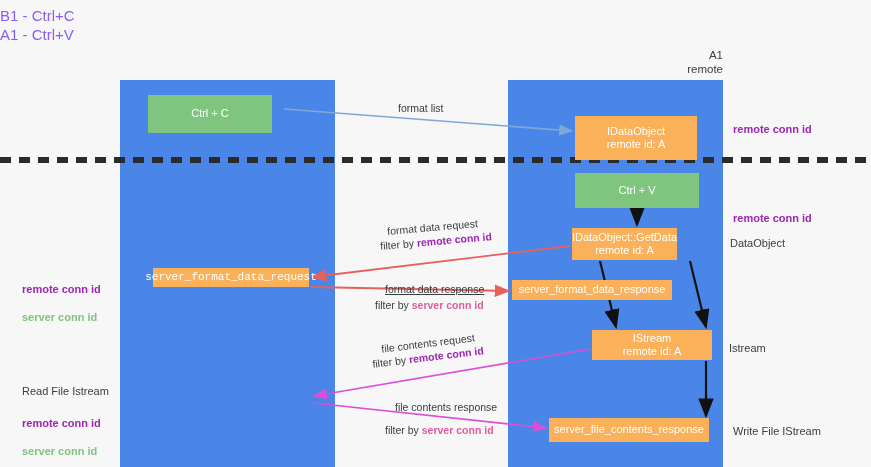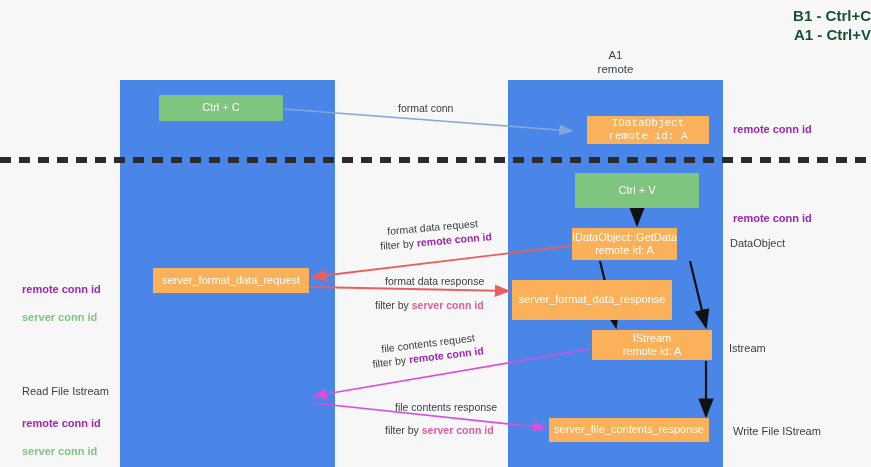--- a/index.html
+++ b/index.html
@@ -19,35 +19,34 @@
   .lane {
     position: absolute;
     background: #4a86e8;
   }
   #lane-b1 { left: 120px; top: 80px; width: 215px; height: 387px; }
   #lane-a1 { left: 508px; top: 80px; width: 215px; height: 387px; }
 
   
   #diagram-title {
     position: absolute; left: 0; top: 6px; width: 871px;
-    text-align: right;
+    text-align: left;
     font-size: 15px; line-height: 19px;
-    color: #14532d;
-    white-space: pre-line;
-    font-weight: bold;
+    color: #8b5cf6;
+    white-space: pre-line;
   }
   .lane-header {
     position: absolute;
     text-align: center;
     font-size: 11.5px; line-height: 14px;
     color: #3c4043;
     white-space: pre-line;
   }
   #header-b1 { left: 120px; top: 48px; width: 215px; }
-  #header-a1 { left: 508px; top: 48px; width: 215px; }
+  #header-a1 { left: 508px; top: 48px; width: 215px; text-align: right; }
 
   
   #divider {
     position: absolute; left: 0; top: 157px; width: 871px; height: 6px;
     background-image: repeating-linear-gradient(
       to right, #2b2b2b 0px, #2b2b2b 11px, rgba(0,0,0,0) 11px, rgba(0,0,0,0) 19px);
   }
 
   
   .node {
@@ -57,26 +56,26 @@
     align-items: center; justify-content: center;
     color: #ffffff;
     font-size: 11px; line-height: 13.5px;
     text-align: center;
     white-space: pre-line;
     z-index: 5;
   }
   .node.green  { background: #7fc47f; }
   .node.orange { background: #fbb05a; }
 
-  #node-ctrlc          { left: 159px; top: 95px;  width: 124px; height: 26px; }
-  #node-idataobject    { left: 587px; top: 116px; width: 122px; height: 28px; font-family: Liberation Mono, monospace; }
+  #node-ctrlc          { left: 148px; top: 95px;  width: 124px; height: 38px; }
+  #node-idataobject    { left: 575px; top: 116px; width: 122px; height: 44px; }
   #node-ctrlv          { left: 575px; top: 173px; width: 124px; height: 35px; }
   #node-getdata        { left: 572px; top: 228px; width: 105px; height: 32px; }
-  #node-fmt-request    { left: 153px; top: 268px; width: 156px; height: 25px; }
-  #node-fmt-response   { left: 512px; top: 280px; width: 160px; height: 40px; }
+  #node-fmt-request    { left: 153px; top: 268px; width: 156px; height: 19px; font-family: Liberation Mono, monospace; }
+  #node-fmt-response   { left: 512px; top: 280px; width: 160px; height: 20px; }
   #node-istream        { left: 592px; top: 330px; width: 120px; height: 30px; }
   #node-file-request   { left: 151px; top: 385px; width: 160px; height: 24px; }
   #node-file-response  { left: 549px; top: 418px; width: 160px; height: 24px; }
 
   
   .annot {
     position: absolute;
     font-size: 11px; line-height: 14px;
     white-space: pre-line;
   }
@@ -105,21 +104,21 @@
     color: #3c4043;
     white-space: nowrap;
     z-index: 6;
   }
   .edge-label .hl-remote { color: #9c27b0; font-weight: bold; }
   .edge-label .hl-server { color: #e05c9e; font-weight: bold; }
 
   #el-format-list  { left: 398px; top: 101px; }
   #el-fdreq-1      { left: 387px; top: 220px; transform: rotate(-5deg); }
   #el-fdreq-2      { left: 380px; top: 234px; transform: rotate(-5deg); }
-  #el-fdres-1      { left: 385px; top: 274px; }
+  #el-fdres-1      { left: 385px; top: 282px; text-decoration: underline; }
   #el-fdres-2      { left: 375px; top: 298px; }
   #el-fcreq-1      { left: 381px; top: 336px; transform: rotate(-7deg); }
   #el-fcreq-2      { left: 372px; top: 350px; transform: rotate(-7deg); }
   #el-fcres-1      { left: 395px; top: 400px; }
   #el-fcres-2      { left: 385px; top: 423px; }
 
   svg#wires { position: absolute; inset: 0; width: 871px; height: 467px; z-index: 2; }
 </style>
 </head>
 <body>
@@ -177,21 +176,21 @@
 remote id: A</div>
   <div class="node green" id="node-ctrlv">Ctrl + V</div>
   <div class="node orange" id="node-getdata">IDataObject::GetData
 remote id: A</div>
   <div class="node orange" id="node-fmt-request">server_format_data_request</div>
   <div class="node orange" id="node-fmt-response">server_format_data_response</div>
   <div class="node orange" id="node-istream">IStream
 remote id: A</div>
   <div class="node orange" id="node-file-response">server_file_contents_response</div>
 
-  <div class="edge-label" id="el-format-list">format conn</div>
+  <div class="edge-label" id="el-format-list">format list</div>
 
   <div class="edge-label" id="el-fdreq-1">format data request</div>
   <div class="edge-label" id="el-fdreq-2"><span>filter by </span><span class="hl-remote">remote conn id</span></div>
 
   <div class="edge-label" id="el-fdres-1">format data response</div>
   <div class="edge-label" id="el-fdres-2"><span>filter by </span><span class="hl-server">server conn id</span></div>
 
   <div class="edge-label" id="el-fcreq-1">file contents request</div>
   <div class="edge-label" id="el-fcreq-2"><span>filter by </span><span class="hl-remote">remote conn id</span></div>
 

